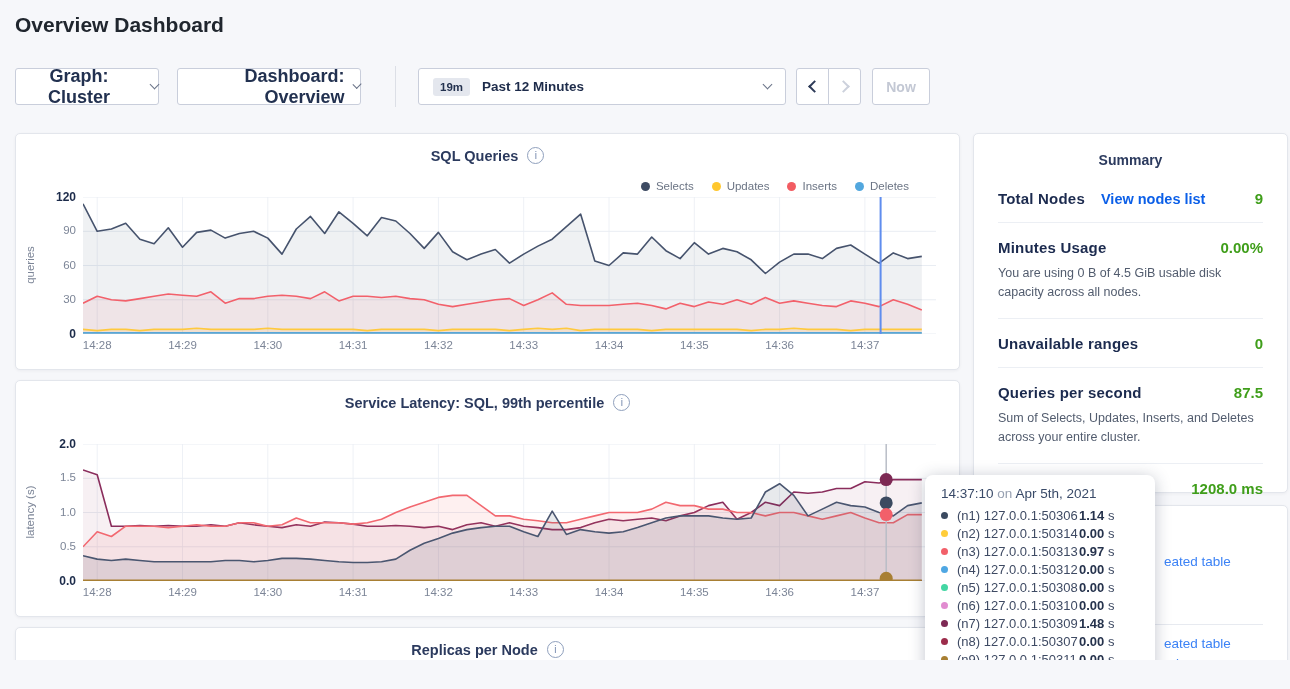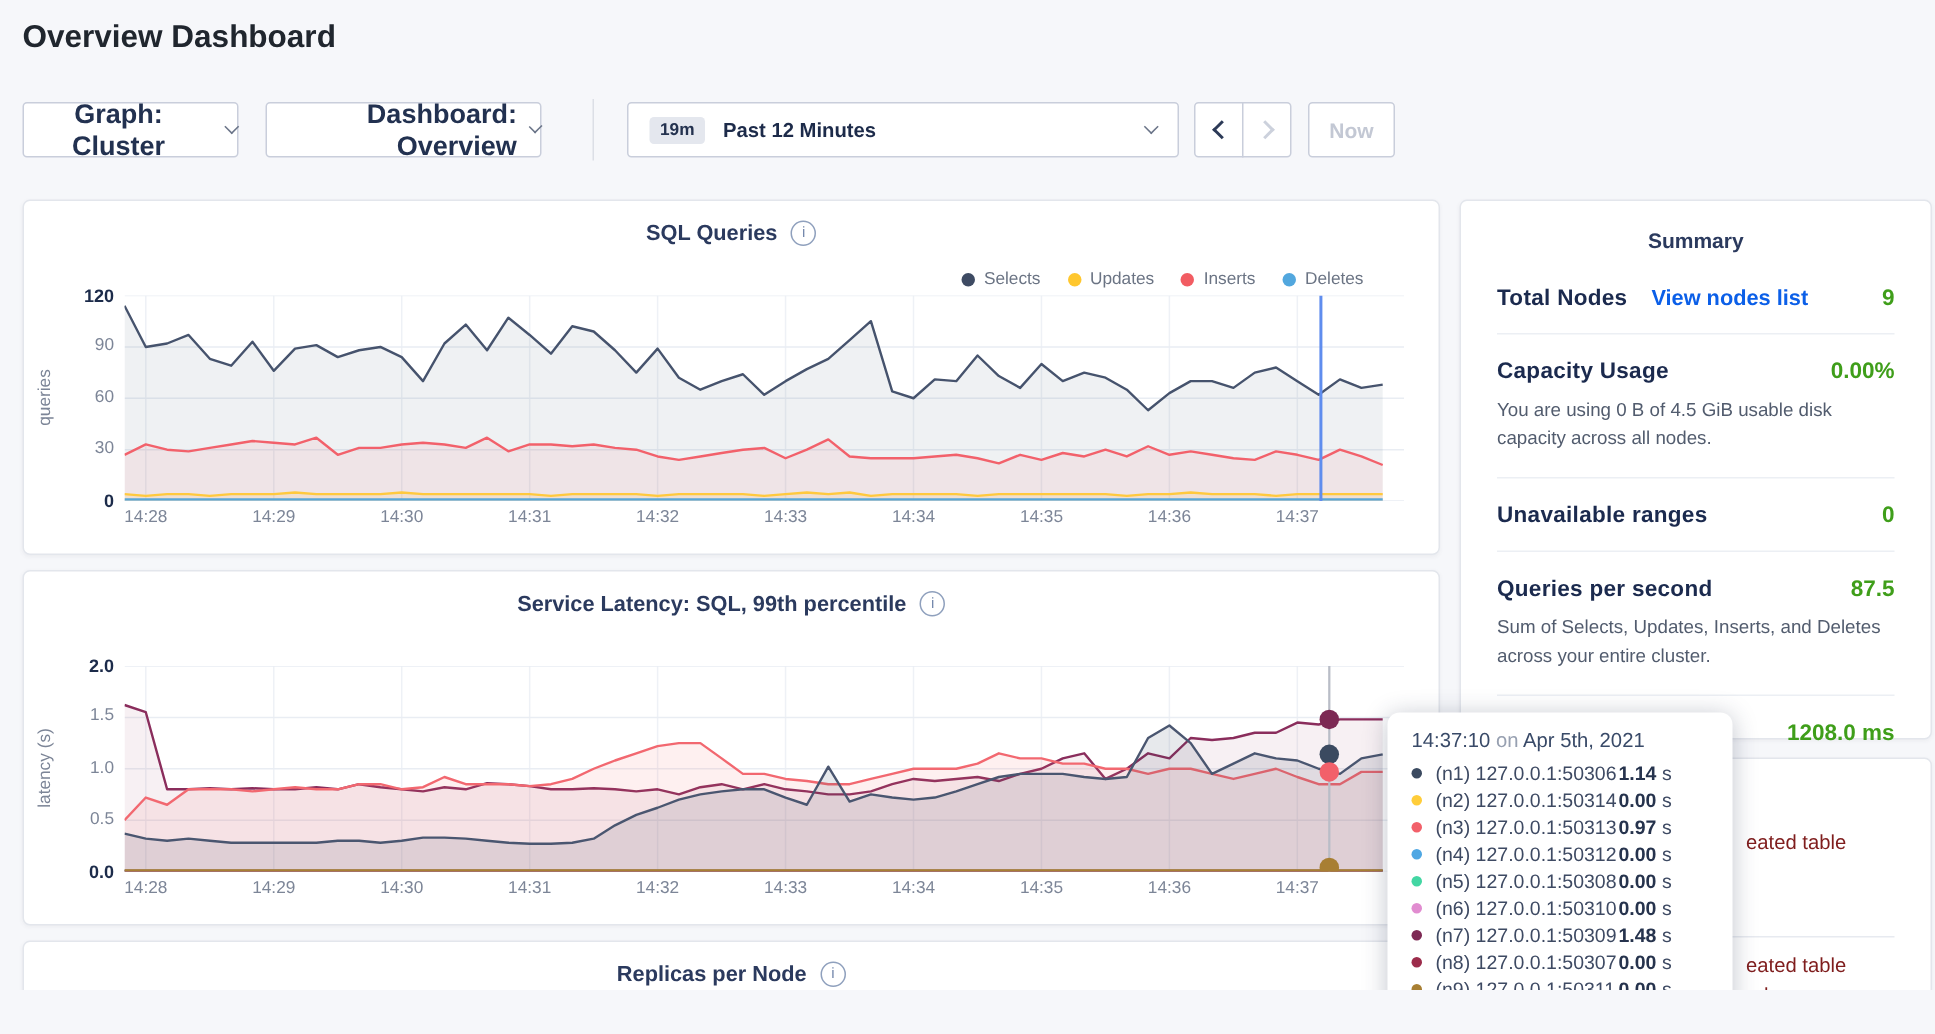--- a/index.html
+++ b/index.html
@@ -63,21 +63,21 @@
   .srow { padding:16px 0 15px; border-bottom:1px solid #eceff4; }
   .srow.last { border-bottom:none; }
   .srow-top { display:flex; align-items:baseline; }
   .slabel { font-size:15px; font-weight:700; color:#1b2a4e; letter-spacing:.2px; }
   .slink { font-size:14.5px; font-weight:700; color:#0b5fe8; margin-left:16px; text-decoration:none; cursor:pointer; }
   .svalue { margin-left:auto; font-size:15px; font-weight:700; color:#3f9e1a; }
   .sdesc { margin-top:8px; font-size:12.5px; line-height:1.55; color:#525c6e; max-width:268px; }
 
   
   .events-title { text-align:center; font-size:14px; font-weight:700; color:#2b3a5e; padding-top:14px; }
-  .frag { position:absolute; font-size:13.5px; color:#7f1d1d; }
+  .frag { position:absolute; font-size:13.5px; color:#3b82f6; }
   .frag-1 { left:190px; top:48px; }
   .frag-2 { left:190px; top:130px; }
   .frag-3 { left:190px; top:150px; }
   .events-divider { position:absolute; left:24px; right:24px; top:118px; height:1px; background:#e7eaf0; }
 
   
   .tooltip { position:absolute; left:925px; top:475px; width:230px; height:205px; background:#fff;
              border-radius:8px; box-shadow:0 2px 16px rgba(40,50,80,.28); padding:11px 16px 10px; z-index:5; }
   .tt-header { font-size:13.5px; color:#394a68; margin-bottom:5px; }
   .tt-on { color:#97a0b1; }
@@ -260,21 +260,21 @@
     <div class="summary-rows">
         <div class="srow">
           <div class="srow-top">
             <span class="slabel">Total Nodes</span>
             <a class="slink">View nodes list</a>
             <span class="svalue">9</span>
           </div>
         </div>
         <div class="srow">
           <div class="srow-top">
-            <span class="slabel">Capacity Usage</span>
+            <span class="slabel">Minutes Usage</span>
             <span class="svalue">0.00%</span>
           </div>
           <div class="sdesc">You are using 0 B of 4.5 GiB usable disk capacity across all nodes.</div>
         </div>
         <div class="srow">
           <div class="srow-top">
             <span class="slabel">Unavailable ranges</span>
             <span class="svalue">0</span>
           </div>
         </div>

